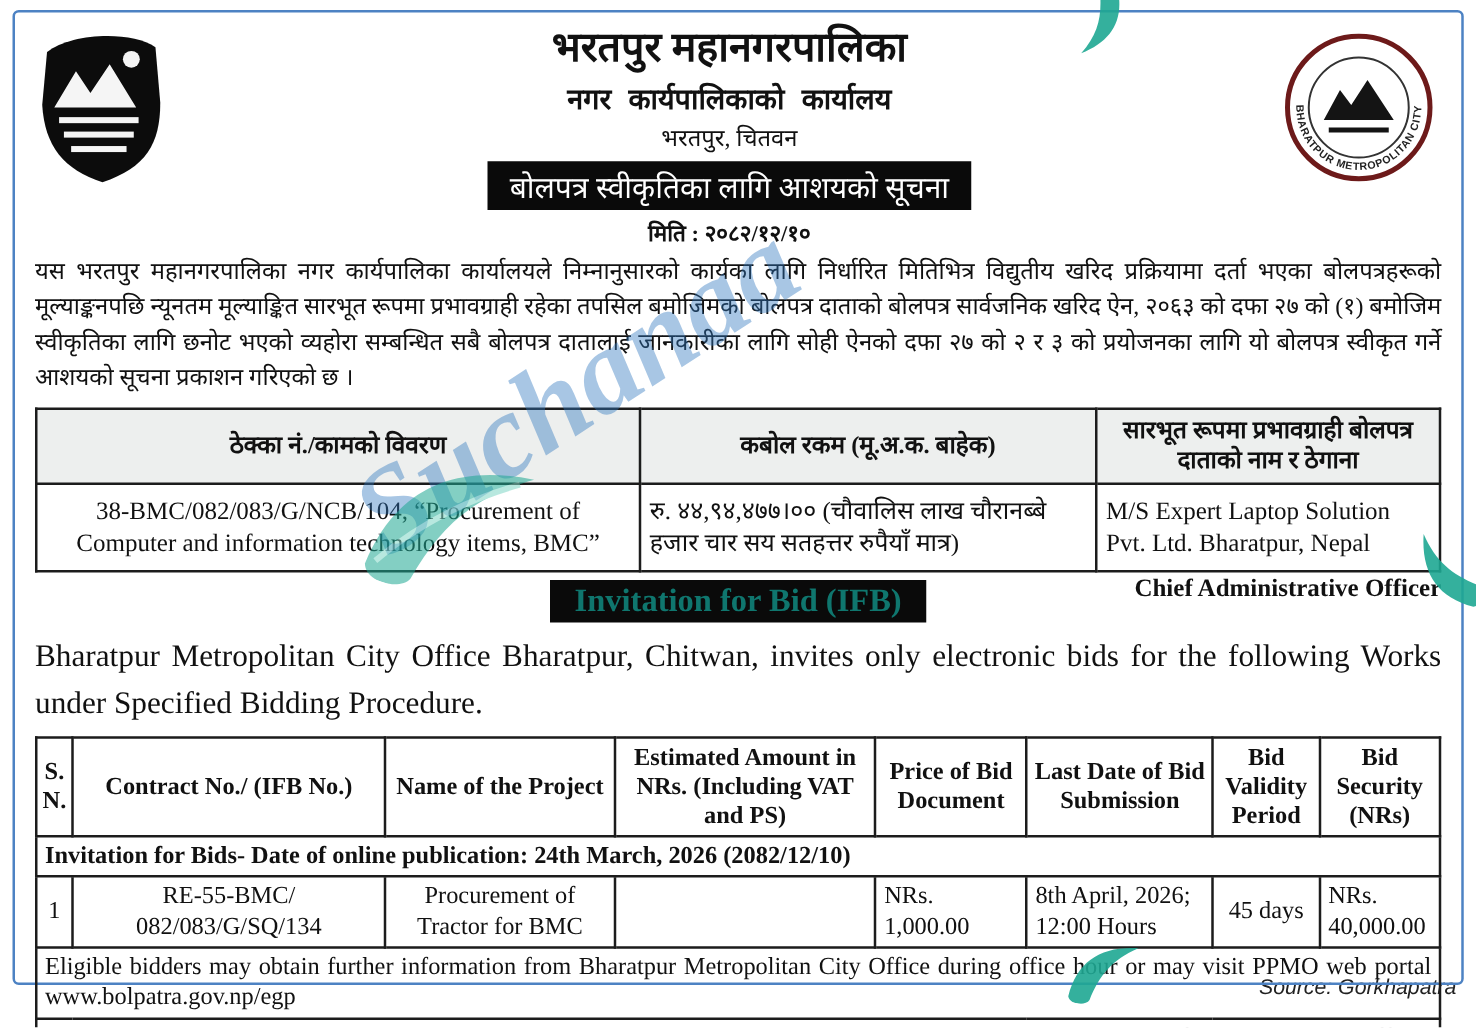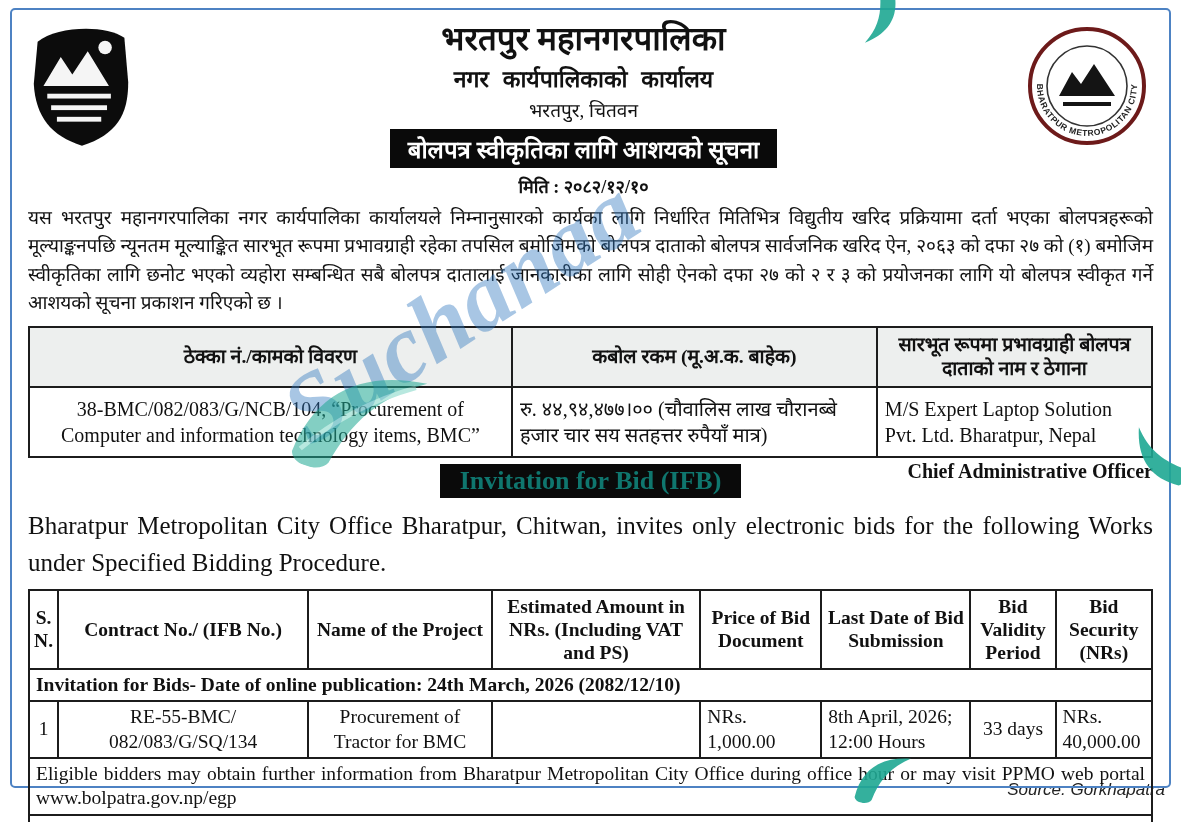--- a/index.html
+++ b/index.html
@@ -25,21 +25,21 @@
   .header-row { display: flex; align-items: flex-start; }
   .logo-left { width: 112px; flex: 0 0 112px; padding-top: 4px; }
   .logo-right { width: 126px; flex: 0 0 126px; padding-top: 8px; }
   .header-center { flex: 1 1 auto; text-align: center; }
   .org-name { font-size: 33px; font-weight: 700; line-height: 1.2; margin-top: 2px; }
   .office-name { font-size: 23px; font-weight: 700; margin-top: 2px; font-family: Liberation Mono, monospace; }
   .location { font-size: 19px; margin-top: 3px; }
   .banner-black {
     display: inline-block;
     background: #0a0a0a; color: #ffffff;
-    font-size: 24px; font-weight: 700;
+    font-size: 24px; font-weight: 400;
     padding: 3px 18px; margin-top: 6px;
   }
   .date-line { font-size: 18px; font-weight: 700; margin-top: 6px; }
   
   .para-np { font-size: 19px; line-height: 1.5; text-align: justify; margin-top: 6px; }
   .para-en { font-size: 25px; line-height: 1.45; text-align: justify; margin-top: 0; }
   
   table { border-collapse: collapse; width: 100%; table-layout: fixed; margin-top: 8px; }
   th, td { border: 2px solid #1c1c1c; vertical-align: middle; }
   .award-table th {
@@ -187,21 +187,21 @@
       <tr>
         <td class="pub-row" colspan="8">Invitation for Bids- Date of online publication: 24th March, 2026 (2082/12/10)</td>
       </tr>
       <tr>
         <td class="c">1</td>
         <td class="c">RE-55-BMC/ 082/083/G/SQ/134</td>
         <td class="c">Procurement of Tractor for BMC</td>
         <td></td>
         <td class="r">NRs. 1,000.00</td>
         <td>8th April, 2026; 12:00 Hours</td>
-        <td class="c">33 days</td>
+        <td class="c">45 days</td>
         <td class="r">NRs. 40,000.00</td>
       </tr>
       <tr>
         <td class="note-row" colspan="8">Eligible bidders may obtain further information from Bharatpur Metropolitan City Office during office hour or may visit PPMO web portal www.bolpatra.gov.np/egp</td>
       </tr>
       <tr>
         <td class="contact-row" colspan="8">
           <div class="contact-flex">
             <span>Tel.: 056-521080, 056-520720, Email: kharid.bmc@gmail.com</span>
             <span>Chief Administrative Officer</span>

